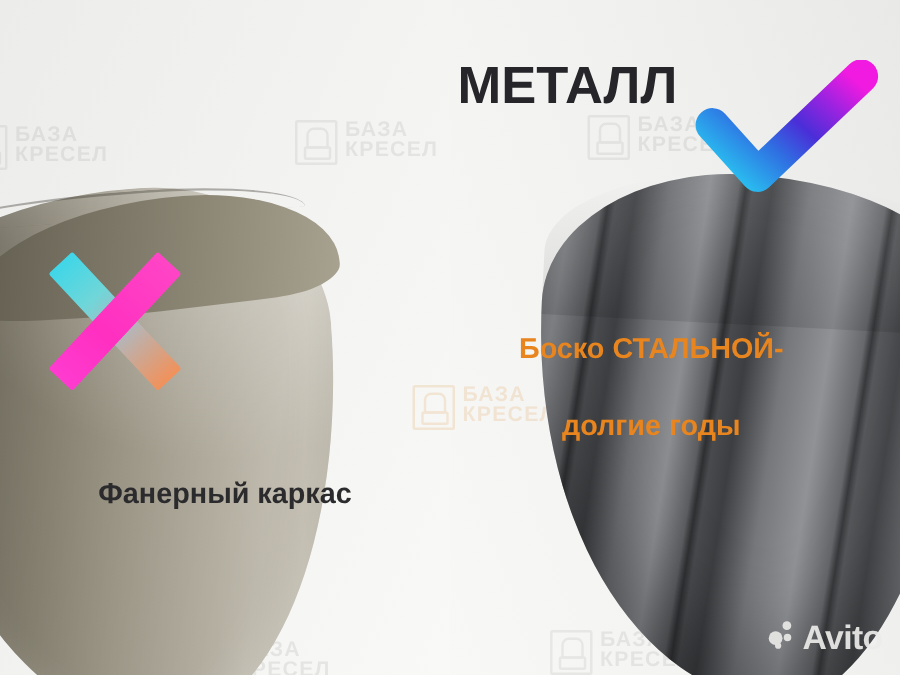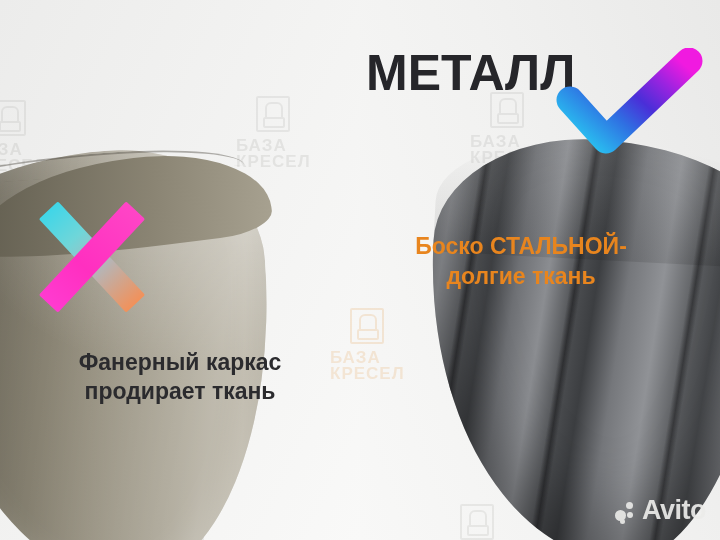--- a/index.html
+++ b/index.html
@@ -23,26 +23,25 @@
     height: 100%;
     width: 50%;
   }
   .half-left  { left: 0;  background: linear-gradient(115deg, #ececeb 0%, #f2f2f1 45%, #f9f9f8 100%); }
   .half-right { left: 50%; background: linear-gradient(250deg, #e9e9e8 0%, #f1f1f0 45%, #f8f8f7 100%); }
 
   
   .wm {
     position: absolute;
     display: flex;
-    align-items: center;
+    align-items: flex-start;
     gap: 6px;
     opacity: .16;
     pointer-events: none;
     user-select: none;
-    flex-direction: column;
   }
   .wm .wm-chair {
     width: 30px; height: 32px;
     border: 2px solid #9b9b97;
     border-radius: 2px;
     position: relative;
     flex: 0 0 auto;
   }
   .wm .wm-chair::before {
     content: "";
@@ -165,21 +164,21 @@
     position: absolute;
     left: 88px; top: 76px;
     font-size: 40px;
     font-weight: 700;
     color: #26262a;
     letter-spacing: -.5px;
   }
   .h-metal {
     position: absolute;
     left: 366px; top: 44px;
-    font-size: 50px;
+    font-size: 42px;
     font-weight: 700;
     color: #26262a;
     letter-spacing: 0px;
   }
 
   
   .xmark {
     position: absolute;
     left: 30px; top: 198px;
     width: 124px; height: 118px;
@@ -221,28 +220,28 @@
   .copy-right {
     position: absolute;
     left: 336px; top: 232px;
     width: 370px;
     text-align: center;
     font-size: 23px;
     font-weight: 700;
     line-height: 1.3;
     color: #e8851e;
   }
-  .copy-left div, .copy-right div { white-space: nowrap; }
+  .copy-left div, .copy-right div { white-space: nowrap; margin-top: 32px; }
 
   
   .avito {
     position: absolute;
     right: 14px; bottom: 16px;
     display: flex;
-    align-items: flex-end;
+    align-items: flex-start;
     gap: 5px;
     opacity: .92;
   }
   .avito-dots {
     position: relative;
     width: 22px; height: 22px;
     flex: 0 0 auto;
   }
   .avito-dots i {
     position: absolute;
@@ -348,26 +347,25 @@
           <stop offset="78%" stop-color="#9b23e0"></stop>
           <stop offset="100%" stop-color="#f01ae0"></stop>
         </linearGradient>
       </defs>
       <path d="M14 52 L50 92 L133 13" fill="none" stroke="url(#chkGrad)" stroke-width="27" stroke-linecap="round" stroke-linejoin="round"></path>
     </svg>
   </div>
 
   <div class="copy-left">
     <div>Фанерный каркас</div>
-    <div>продирает ткань</div>
   </div>
 
   <div class="copy-right">
     <div>Боско СТАЛЬНОЙ-</div>
-    <div>долгие ткань</div>
+    <div>долгие годы</div>
   </div>
 
   <div class="avito">
     <span class="avito-dots">
       <i></i>
         <i></i>
         <i></i>
         <i></i>
     </span>
     <span class="avito-word">Avito</span>

